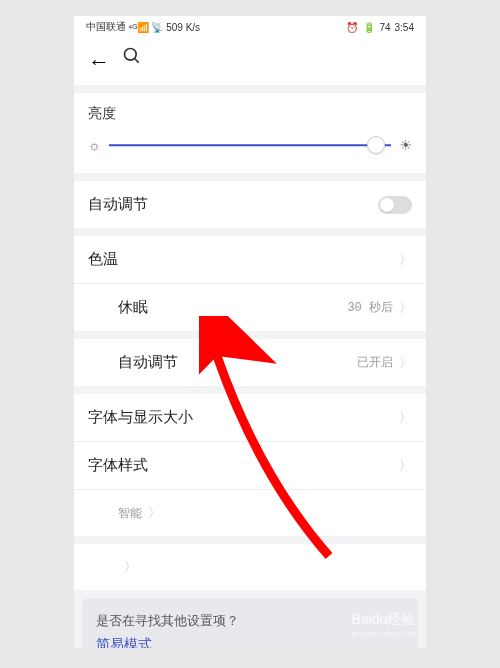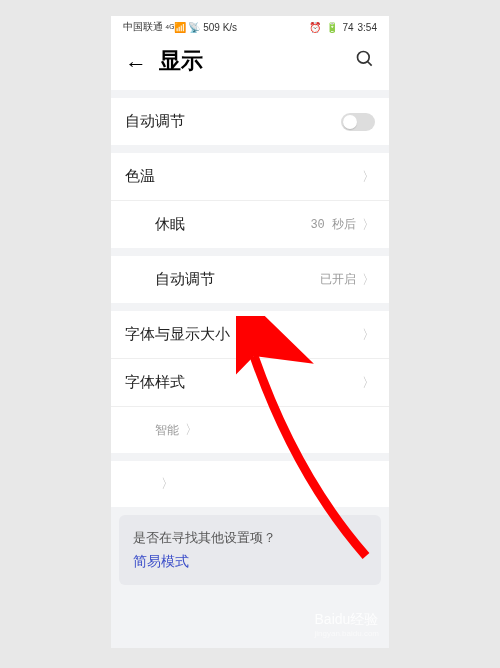--- a/index.html
+++ b/index.html
@@ -5,21 +5,21 @@
     * { margin: 0; padding: 0; box-sizing: border-box; }
     body {
       background: #e8e8e8;
       display: flex;
       justify-content: center;
       align-items: flex-start;
       min-height: 668px;
       font-family: -apple-system, "PingFang SC", "Microsoft YaHei", sans-serif;
     }
     .phone {
-      width: 278px;
+      width: 352px;
       background: #f2f3f5;
       margin-top: 16px;
       position: relative;
       overflow: hidden;
       height: 632px;
     }
     .status-bar {
       display: flex;
       justify-content: space-between;
       align-items: center;
@@ -80,29 +80,39 @@
     <div class="status-right">
       <span>⏰</span>
       <span>🔋</span>
       <span>74</span>
       <span>3:54</span>
     </div>
   </div>
 
   <div class="header section">
     <span class="back">←</span>
-    <span class="title">显示</span>
     <span class="search-icon">
       <svg width="20" height="20" viewBox="0 0 24 24" fill="none" stroke="#333" stroke-width="2">
           <circle cx="10" cy="10" r="7"></circle>
           <line x1="20" y1="20" x2="15" y2="15"></line>
         </svg>
     </span>
   </div>
 
+  <div class="section brightness">
+    <div class="brightness-label">亮度</div>
+    <div class="slider-row">
+      <span class="sun-small">☼</span>
+      <div class="slider">
+        <div class="slider-track"></div>
+        <div class="slider-thumb"></div>
+      </div>
+      <span class="sun-big">☀</span>
+    </div>
+  </div>
 
   <div class="section">
     <div class="toggle-row">
       <span class="toggle-label">自动调节</span>
       <div class="toggle">
         <div class="toggle-knob"></div>
       </div>
     </div>
   </div>
 

